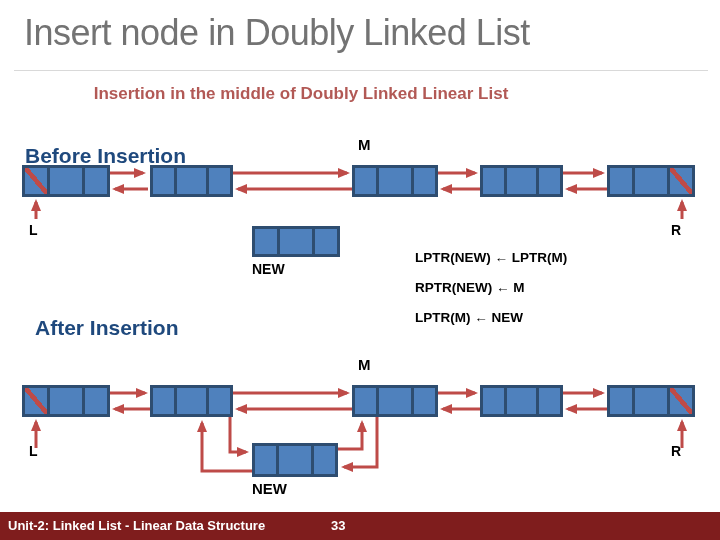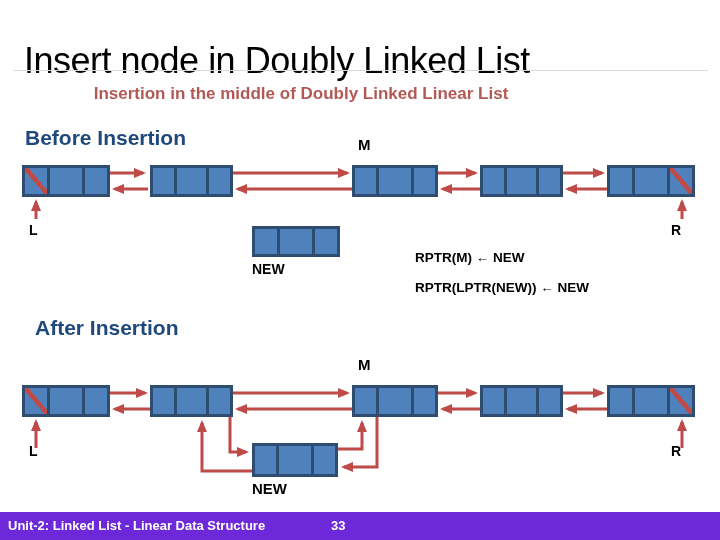--- a/index.html
+++ b/index.html
@@ -3,21 +3,21 @@
 <meta charset="utf-8">
 <style>
   html,body { margin:0; padding:0; background:#fff; }
   .slide {
     position:relative; width:720px; height:540px; background:#ffffff;
     font-family:"Liberation Sans", sans-serif; overflow:hidden;
   }
   .abs { position:absolute; }
   .title {
     left:24px; top:12px; font-size:36px; letter-spacing:-0.5px;
-    color:#000000; white-space:nowrap;margin-top:28px;
+    color:#737373; white-space:nowrap;
   }
   .title-rule { left:14px; top:70px; width:694px; height:1px; background:#d9d9d9; }
   .subtitle {
     left:0; top:84px; width:602px; text-align:center;
     font-size:17px; font-weight:bold; color:#b25955;
   }
   .section-heading { font-size:21px; font-weight:bold; color:#1f497d; white-space:nowrap; }
   .node {
     position:absolute; height:32px; box-sizing:border-box; display:flex;
     background:#4f81bd; border:3px solid #2e4d70;
@@ -30,37 +30,37 @@
   }
   .dlabel { position:absolute; font-size:15px; font-weight:bold; color:#000; white-space:nowrap; }
   .dlabel.small { font-size:14px; }
   .center { text-align:left; }
   .ops {
     left:415px; top:243px; font-size:13.5px; font-weight:bold; color:#000;
   }
   .ops div { height:30px; line-height:30px; white-space:nowrap; }
   .arrows { position:absolute; left:0; top:0; pointer-events:none; }
   .footer {
-    left:0; top:512px; width:720px; height:28px; background:#6d28d9;
+    left:0; top:512px; width:720px; height:28px; background:#7f1d1d;
     color:#ffffff; font-size:13px; font-weight:bold;
   }
   .footer .f-left  { position:absolute; left:8px;  top:0; line-height:28px; }
   .footer .f-page  { position:absolute; left:331px; top:0; line-height:28px; }
   .footer .f-right { position:absolute; right:5px; top:0; line-height:28px; }
 </style>
 </head>
 <body>
 
 <div class="slide">
 
   <div class="abs title">Insert node in Doubly Linked List</div>
   <div class="abs title-rule"></div>
   <div class="abs subtitle">Insertion in the middle of Doubly Linked Linear List</div>
 
-  <div class="abs section-heading" style="left:25px; top:126px;">Before Insertion</div>
+  <div class="abs section-heading" style="left:25px; top:144px;">Before Insertion</div>
 
   <div class="node" style="left:22px;  top:165px; width:88px;">
     <span class="cell slash"></span>
       <span class="cell mid"></span>
       <span class="cell"></span>
   </div>
   <div class="node" style="left:150px; top:165px; width:83px;">
     <span class="cell"></span>
       <span class="cell mid"></span>
       <span class="cell"></span>
@@ -85,22 +85,23 @@
       <span class="cell mid"></span>
       <span class="cell"></span>
   </div>
 
   <div class="dlabel" style="left:358px; top:136px;">M</div>
   <div class="dlabel small" style="left:29px; top:222px;">L</div>
   <div class="dlabel small" style="left:671px; top:222px;">R</div>
   <div class="dlabel small center" style="left:252px; top:261px; width:88px;">NEW</div>
 
   <div class="abs ops">
-    <div>RPTR(M) ← NEW</div>
-    <div>RPTR(LPTR(NEW)) ← NEW</div>
+    <div>LPTR(NEW) ← LPTR(M)</div>
+    <div>RPTR(NEW) ← M</div>
+    <div>LPTR(M) ← NEW</div>
   </div>
 
   <div class="abs section-heading" style="left:27px; top:316px;margin-left:8px;">After Insertion</div>
 
   <div class="node" style="left:22px;  top:385px; width:88px;">
     <span class="cell slash"></span>
       <span class="cell mid"></span>
       <span class="cell"></span>
   </div>
   <div class="node" style="left:150px; top:385px; width:83px;">

